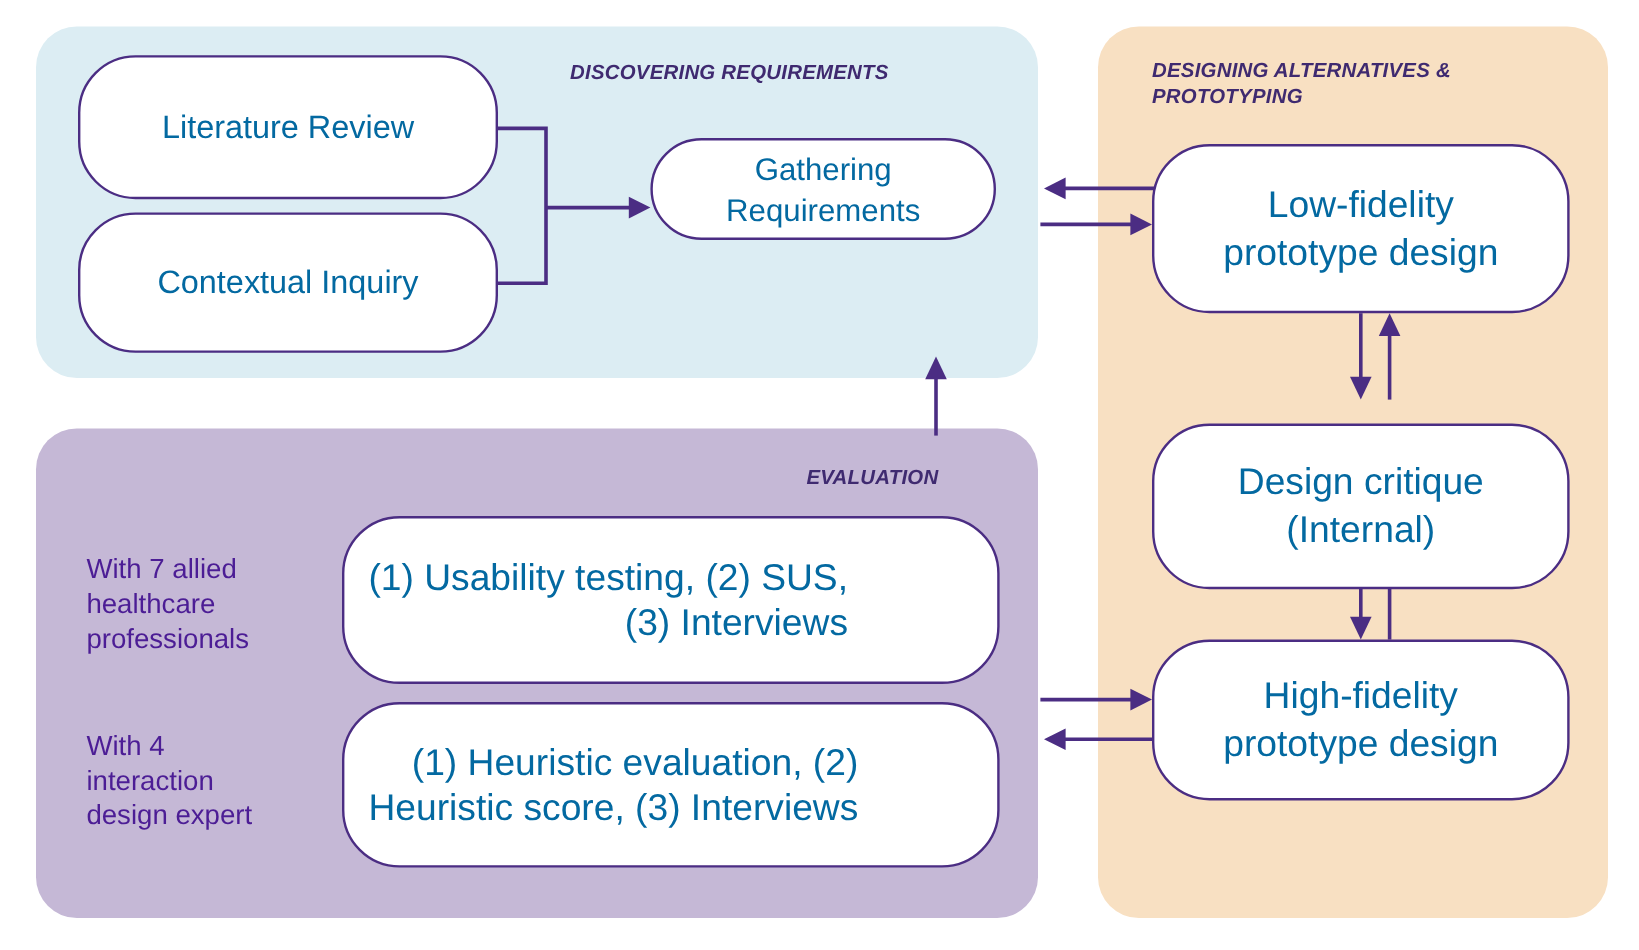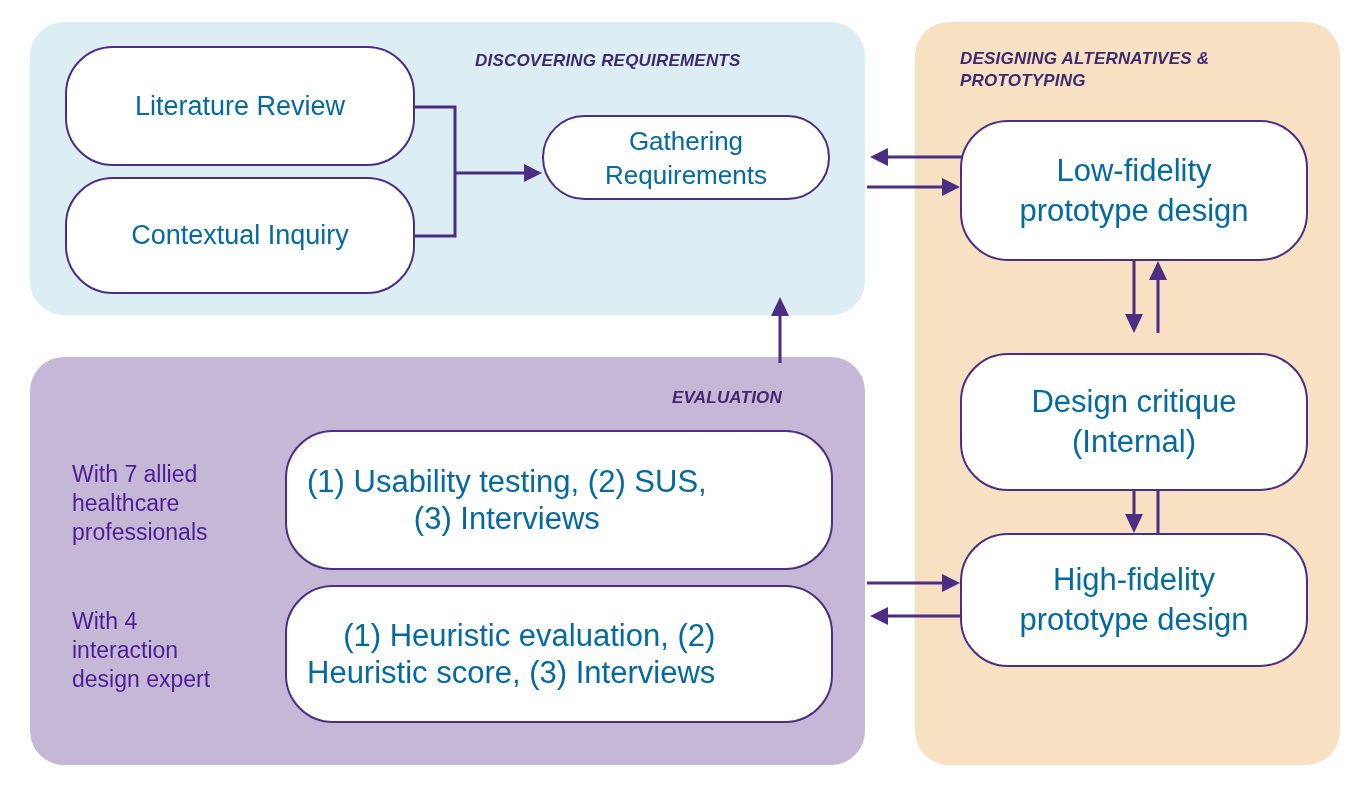--- a/index.html
+++ b/index.html
@@ -10,21 +10,21 @@
   .panel-purple { left: 30px; top: 357px; width: 835px; height: 408px; background: #c5b8d6; }
   .panel-title { position: absolute; font-weight: bold; font-style: italic; color: #3f2a70; font-size: 17px; letter-spacing: 0.2px; line-height: 22px; }
   .node { position: absolute; box-sizing: border-box; background: #ffffff; border: 2.5px solid #4b2d83; border-radius: 48px; display: flex; align-items: center; justify-content: center; text-align: center; color: #0369a1; }
   .node span { display: block; white-space: pre-line; }
   .n-lit { left: 65px; top: 46px; width: 350px; height: 120px; font-size: 27px; }
   .n-ctx { left: 65px; top: 177px; width: 350px; height: 117px; font-size: 27px; }
   .n-gather { left: 542px; top: 115px; width: 288px; height: 85px; font-size: 26px; line-height: 34px; border-radius: 46px; }
   .n-low { left: 960px; top: 120px; width: 348px; height: 141px; font-size: 31px; line-height: 40px; }
   .n-crit { left: 960px; top: 333px; width: 348px; height: 138px; font-size: 31px; line-height: 40px; margin-top: 20px; }
   .n-high { left: 960px; top: 533px; width: 348px; height: 134px; font-size: 31px; line-height: 40px; }
-  .n-usab { left: 285px; top: 430px; width: 548px; height: 140px; font-size: 31px; line-height: 37px; justify-content: flex-start; text-align: center; padding-left: 20px; }
+  .n-usab { left: 285px; top: 430px; width: 548px; height: 140px; font-size: 31px; line-height: 37px; justify-content: flex-start; text-align: right; padding-left: 20px; }
   .n-heur { left: 285px; top: 585px; width: 548px; height: 138px; font-size: 31px; line-height: 37px; justify-content: flex-start; text-align: right; padding-left: 20px; }
   .side-label { position: absolute; color: #4c1d95; font-size: 23px; line-height: 29px; white-space: pre-line; }
   svg.arrows { position: absolute; left: 0; top: 0; width: 1366px; height: 792px; pointer-events: none; }
 </style>
 </head>
 <body>
 
 <div class="panel panel-blue"></div>
 <div class="panel panel-orange"></div>
 <div class="panel panel-purple"></div>

